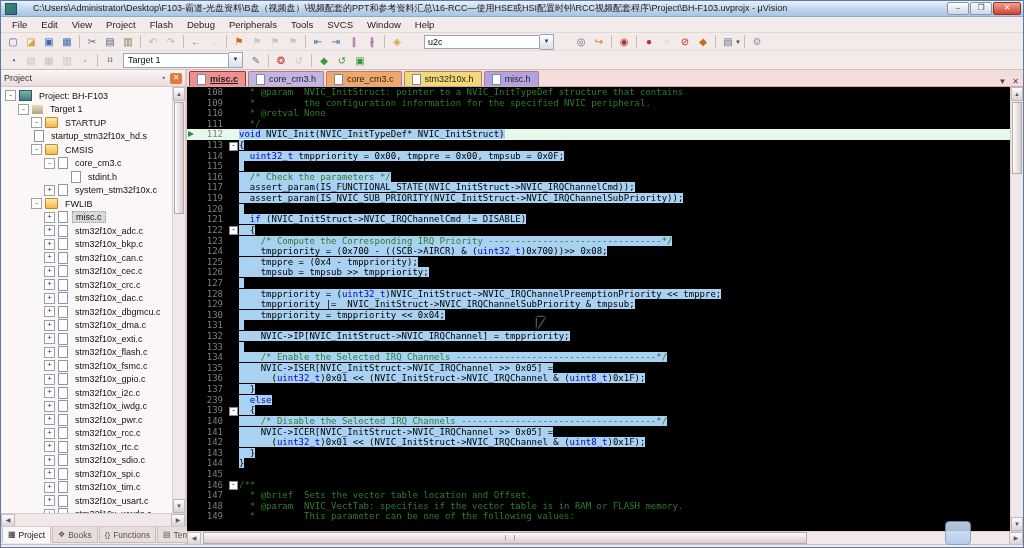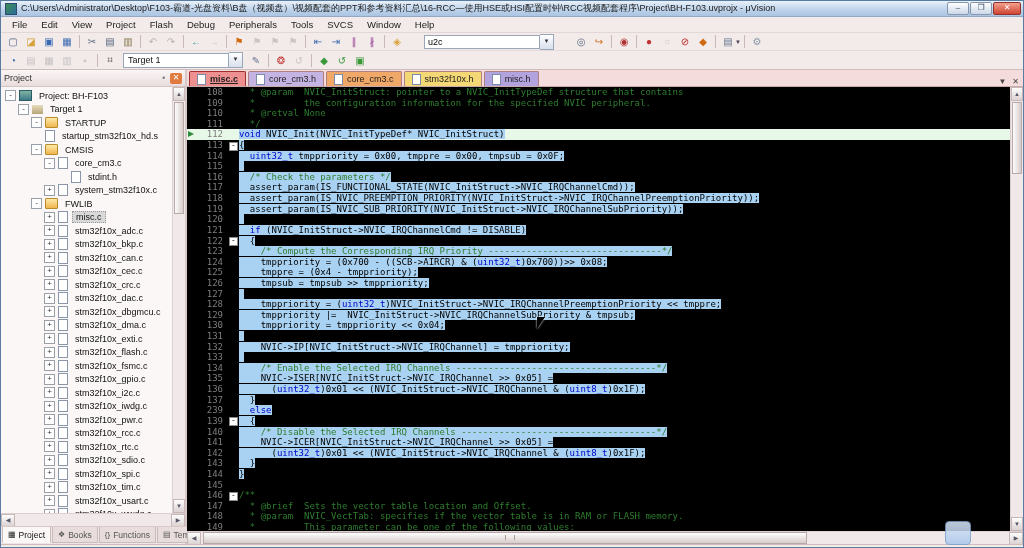--- a/index.html
+++ b/index.html
@@ -1,20 +1,20 @@
 <!DOCTYPE html>
 <html><head>
 <meta charset="utf-8">
 <style>
   html,body{margin:0;padding:0;}
   body{width:1024px;height:548px;overflow:hidden;font-family:"Liberation Sans",sans-serif;background:#f0e7e7;position:relative;border:1px solid #5a7ca0;box-sizing:border-box;}
   
   #titlebar{height:15px;background:linear-gradient(#e8f1fa,#bdd2ea 60%,#aac4e2);display:flex;align-items:center;padding:0 2px;border-bottom:1px solid #93a8c4;}
   #app-icon{width:10px;height:10px;background:linear-gradient(135deg,#3f8f4f,#2b6ca0);border:1px solid #2a4a70;margin:0 4px 0 2px;flex:0 0 auto;}
-  #title-text{font-size:9px;color:#1a1a1a;white-space:nowrap;overflow:hidden;flex:1;}
+  #title-text{font-size:9px;color:#1a1a1a;white-space:nowrap;overflow:hidden;flex:1;margin-left:12px;}
   .winbtn{width:20px;height:11px;margin-left:1px;border:1px solid #8896ac;border-radius:2px;font-size:8px;line-height:10px;text-align:center;color:#31425c;background:linear-gradient(#fdfeff,#ccd8e8);flex:0 0 auto;}
   .winbtn.close{background:linear-gradient(#f2a08c,#cf4433);color:#fff;border-color:#93302a;width:26px;}
   
   #menubar{height:15px;display:flex;align-items:center;padding-left:4px;background:#f3eaea;border-bottom:1px solid #e2d6d6;}
   .menu-item{font-size:9.5px;color:#222;padding:1px 7px;}
   
   .toolbar{display:flex;align-items:center;background:#f3eaea;}
   #toolbar1{height:17px;border-bottom:1px solid #e6dada;padding-left:3px;}
   #toolbar2{height:18px;border-bottom:1px solid #cdbdbd;padding-left:3px;}
   .tbtn{width:16px;height:15px;display:inline-flex;align-items:center;justify-content:center;font-size:10px;border:1px solid transparent;border-radius:2px;flex:0 0 auto;}
@@ -203,21 +203,21 @@
           <div class="trow" style="padding-left: 17px;">
             <span class="texp">-</span>
             <span class="tico tico-target"></span>
             <span class="tlabel">Target 1</span>
           </div>
           <div class="trow" style="padding-left: 30px;">
             <span class="texp">-</span>
             <span class="tico tico-folder"></span>
             <span class="tlabel">STARTUP</span>
           </div>
-          <div class="trow" style="padding-left: 19px; justify-content: center;">
+          <div class="trow" style="padding-left: 19px;">
             <span class="texp none">+</span>
             <span class="tico tico-file"></span>
             <span class="tlabel">startup_stm32f10x_hd.s</span>
           </div>
           <div class="trow" style="padding-left: 30px;">
             <span class="texp">-</span>
             <span class="tico tico-folder"></span>
             <span class="tlabel">CMSIS</span>
           </div>
           <div class="trow" style="padding-left: 43px;">
@@ -423,21 +423,20 @@
       <div class="cline"><span class="c-margin"></span><span class="c-num">108</span><span class="c-fold"></span><span class="c-text"><span><span class="cmt">  * @param  NVIC_InitStruct: pointer to a NVIC_InitTypeDef structure that contains</span></span></span></div>
           <div class="cline"><span class="c-margin"></span><span class="c-num">109</span><span class="c-fold"></span><span class="c-text"><span><span class="cmt">  *         the configuration information for the specified NVIC peripheral.</span></span></span></div>
           <div class="cline"><span class="c-margin"></span><span class="c-num">110</span><span class="c-fold"></span><span class="c-text"><span><span class="cmt">  * @retval None</span></span></span></div>
           <div class="cline"><span class="c-margin"></span><span class="c-num">111</span><span class="c-fold"></span><span class="c-text"><span><span class="cmt">  */</span></span></span></div>
           <div class="cline cur"><span class="c-margin"><span class="c-arrow"></span></span><span class="c-num">112</span><span class="c-fold"></span><span class="c-text"><span class="selspan"><span class="kw">void</span> NVIC_Init(NVIC_InitTypeDef* NVIC_InitStruct)</span></span></div>
           <div class="cline"><span class="c-margin"></span><span class="c-num">113</span><span class="c-fold"><span class="foldbox">-</span></span><span class="c-text"><span class="selspan">{</span></span></div>
           <div class="cline"><span class="c-margin"></span><span class="c-num">114</span><span class="c-fold"></span><span class="c-text"><span class="selspan">  <span class="kw">uint32_t</span> tmppriority = 0x00, tmppre = 0x00, tmpsub = 0x0F;</span></span></div>
           <div class="cline"><span class="c-margin"></span><span class="c-num">115</span><span class="c-fold"></span><span class="c-text"><span class="selspan">&nbsp;</span></span></div>
           <div class="cline"><span class="c-margin"></span><span class="c-num">116</span><span class="c-fold"></span><span class="c-text"><span class="selspan"><span class="cmt">  /* Check the parameters */</span></span></span></div>
           <div class="cline"><span class="c-margin"></span><span class="c-num">117</span><span class="c-fold"></span><span class="c-text"><span class="selspan">  assert_param(IS_FUNCTIONAL_STATE(NVIC_InitStruct-&gt;NVIC_IRQChannelCmd));</span></span></div>
-          <div class="cline"><span class="c-margin"></span><span class="c-num">118</span><span class="c-fold"></span><span class="c-text"><span class="selspan">  assert_param(IS_NVIC_PREEMPTION_PRIORITY(NVIC_InitStruct-&gt;NVIC_IRQChannelPreemptionPriority));</span></span></div>
           <div class="cline"><span class="c-margin"></span><span class="c-num">119</span><span class="c-fold"></span><span class="c-text"><span class="selspan">  assert_param(IS_NVIC_SUB_PRIORITY(NVIC_InitStruct-&gt;NVIC_IRQChannelSubPriority));</span></span></div>
           <div class="cline"><span class="c-margin"></span><span class="c-num">120</span><span class="c-fold"></span><span class="c-text"><span class="selspan">&nbsp;</span></span></div>
           <div class="cline"><span class="c-margin"></span><span class="c-num">121</span><span class="c-fold"></span><span class="c-text"><span class="selspan">  <span class="kw">if</span> (NVIC_InitStruct-&gt;NVIC_IRQChannelCmd != DISABLE)</span></span></div>
           <div class="cline"><span class="c-margin"></span><span class="c-num">122</span><span class="c-fold"><span class="foldbox">-</span></span><span class="c-text"><span class="selspan">  {</span></span></div>
           <div class="cline"><span class="c-margin"></span><span class="c-num">123</span><span class="c-fold"></span><span class="c-text"><span class="selspan"><span class="cmt">    /* Compute the Corresponding IRQ Priority --------------------------------*/</span></span></span></div>
           <div class="cline"><span class="c-margin"></span><span class="c-num">124</span><span class="c-fold"></span><span class="c-text"><span class="selspan">    tmppriority = (0x700 - ((SCB-&gt;AIRCR) &amp; (<span class="kw">uint32_t</span>)0x700))&gt;&gt; 0x08;</span></span></div>
           <div class="cline"><span class="c-margin"></span><span class="c-num">125</span><span class="c-fold"></span><span class="c-text"><span class="selspan">    tmppre = (0x4 - tmppriority);</span></span></div>
           <div class="cline"><span class="c-margin"></span><span class="c-num">126</span><span class="c-fold"></span><span class="c-text"><span class="selspan">    tmpsub = tmpsub &gt;&gt; tmppriority;</span></span></div>
           <div class="cline"><span class="c-margin"></span><span class="c-num">127</span><span class="c-fold"></span><span class="c-text"><span class="selspan">&nbsp;</span></span></div>
           <div class="cline"><span class="c-margin"></span><span class="c-num">128</span><span class="c-fold"></span><span class="c-text"><span class="selspan">    tmppriority = (<span class="kw">uint32_t</span>)NVIC_InitStruct-&gt;NVIC_IRQChannelPreemptionPriority &lt;&lt; tmppre;</span></span></div>

